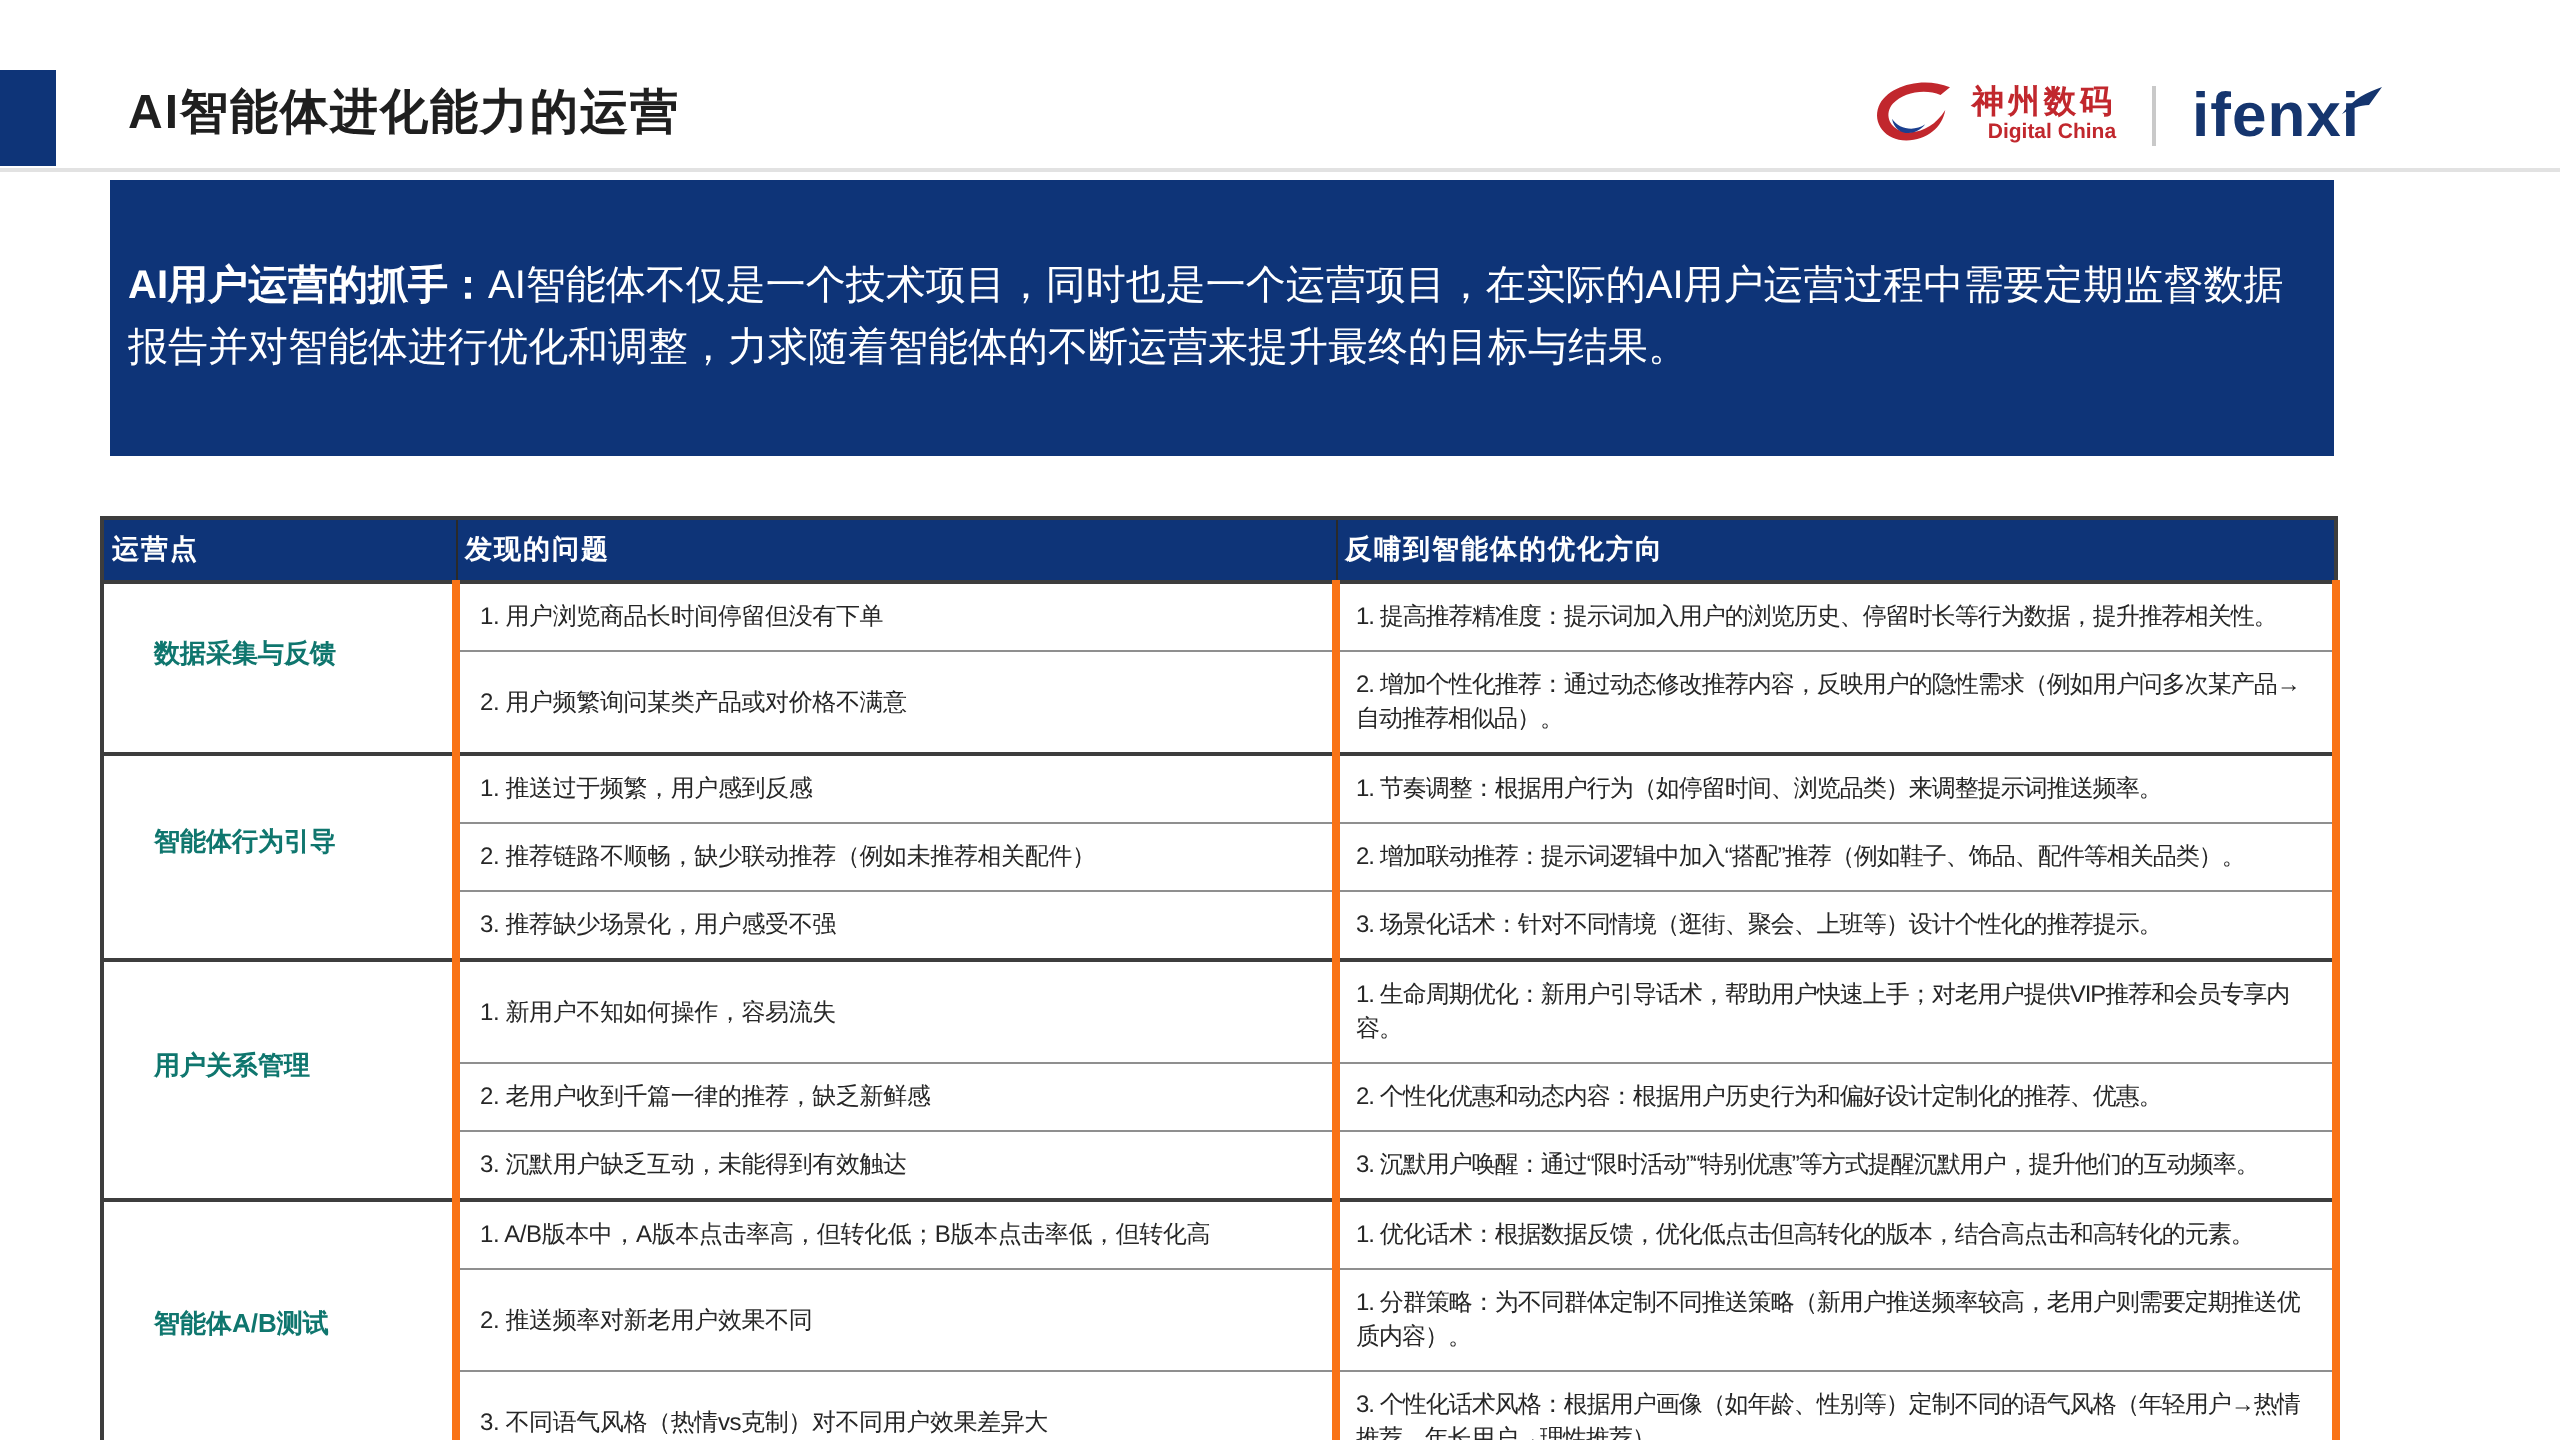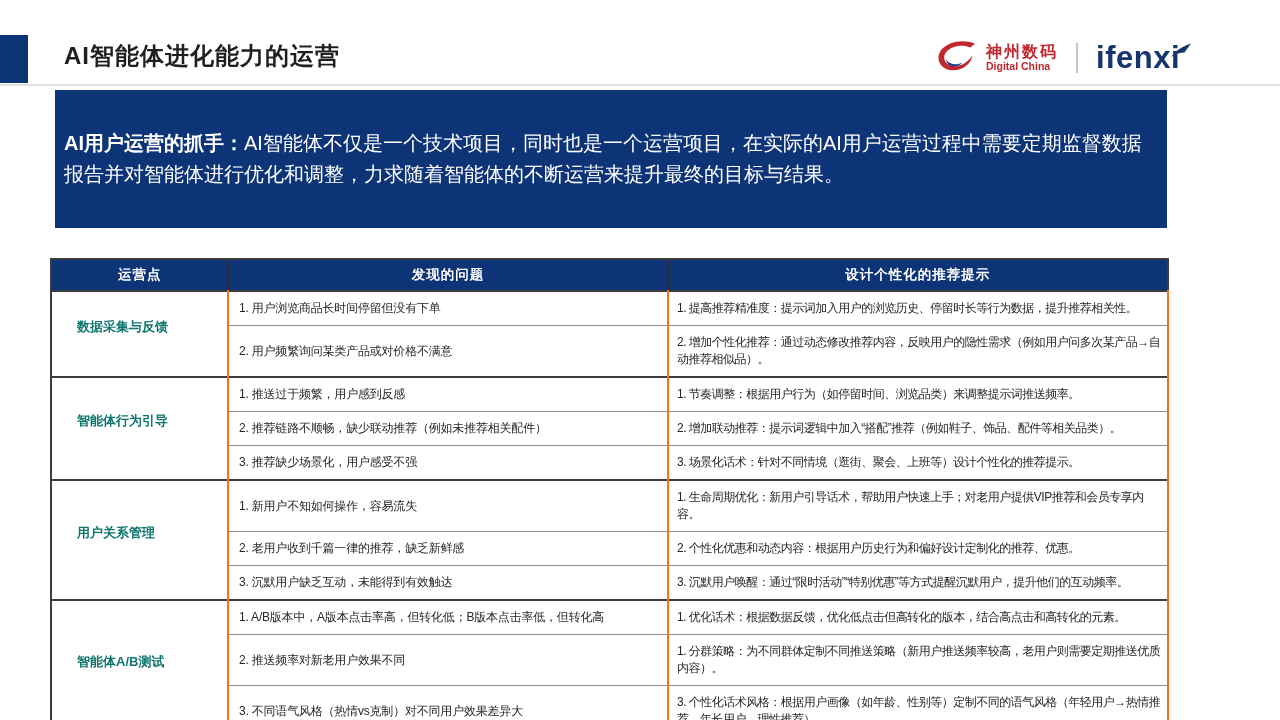--- a/index.html
+++ b/index.html
@@ -9,35 +9,35 @@
 
   
   .accent-square { position: absolute; left: 0; top: 35px; width: 28px; height: 48px; background: #0e3478; }
   .page-title { position: absolute; left: 64px; top: 40px; font-size: 24px; font-weight: 700; color: #1f1f1f; letter-spacing: 1px; text-align: center; }
   .top-rule { position: absolute; left: 0; top: 84px; width: 1280px; height: 2px; background: #e2e2e2; }
 
   .logos { position: absolute; top: 34px; right: 92px; display: flex; align-items: center; gap: 14px; height: 48px; }
   .dc-logo { display: flex; align-items: center; gap: 7px; }
   .dc-text { display: flex; flex-direction: column; line-height: 1.1; }
   .dc-cn { font-size: 16px; font-weight: 700; color: #c1272d; letter-spacing: 2px; }
-  .dc-en { font-size: 10.5px; font-weight: 700; color: #c1272d; }
+  .dc-en { font-size: 10.5px; font-weight: 700; color: #c1272d; text-align: right; }
   .logo-divider { width: 2px; height: 30px; background: #c9c9c9; margin: 0 4px; }
   .ifenxi-logo { position: relative; font-size: 31px; font-weight: 800; color: #15356e; letter-spacing: 0.5px; padding-right: 8px; }
   .ifenxi-arrow { position: absolute; top: -10px; right: -4px; }
 
   
   .banner { position: absolute; left: 55px; top: 90px; width: 1112px; height: 138px; background: #0e3478; color: #ffffff; display: flex; align-items: center; }
   .banner p { margin: 0; padding: 0 12px 0 9px; font-size: 20px; line-height: 31px; font-weight: 500; }
   .banner .lead { font-weight: 800; }
 
   
   table.ops { position: absolute; left: 50px; top: 258px; width: 1117px; border-collapse: collapse; table-layout: fixed; border: 2px solid #3d3d3d; }
   col.c1 { width: 177px; } col.c2 { width: 440px; } col.c3 { width: 500px; }
-  thead th { background: #0e3478; color: #ffffff; font-size: 13.5px; font-weight: 700; padding: 6px 4px; text-align: center; border: 1px solid #2a2a2a; letter-spacing: 1px; }
-  tbody td { font-size: 12px; color: #262626; vertical-align: middle; border-left: 1px solid #4a4a4a; border-right: 2px solid #f97316; border-top: 1px solid #8f8f8f; line-height: 1.42; }
+  thead th { background: #0e3478; color: #ffffff; font-size: 13.5px; font-weight: 700; padding: 6px 4px; text-align: left; border: 1px solid #2a2a2a; letter-spacing: 1px; }
+  tbody td { font-size: 12px; color: #262626; vertical-align: middle; border-left: 1px solid #4a4a4a; border-right: 4px solid #f97316; border-top: 1px solid #8f8f8f; line-height: 1.42; }
   tbody tr.group-start td { border-top: 2px solid #3d3d3d; }
   td.cat { font-weight: 700; font-size: 13px; padding: 6px 6px 20px 25px; color: #0f766e; }
   td.problem { padding: 8px 10px; letter-spacing: -0.2px; }
   td.opt { padding: 8px 6px 8px 8px; letter-spacing: -0.5px; }
 </style>
 </head>
 <body>
 
 <div class="slide">
 
@@ -76,21 +76,21 @@
   <table class="ops">
     <colgroup>
         <col class="c1">
         <col class="c2">
         <col class="c3">
       </colgroup>
     <thead>
       <tr>
         <th>运营点</th>
         <th>发现的问题</th>
-        <th>设计个性化的推荐提示</th>
+        <th>反哺到智能体的优化方向</th>
       </tr>
     </thead>
     <tbody id="table-body">
         <tr class="group-start">
           <td class="cat" rowspan="2">数据采集与反馈</td>
           <td class="problem">1. 用户浏览商品长时间停留但没有下单</td>
           <td class="opt">1. 提高推荐精准度：提示词加入用户的浏览历史、停留时长等行为数据，提升推荐相关性。</td>
         </tr>
         <tr>
           <td class="problem">2. 用户频繁询问某类产品或对价格不满意</td>

